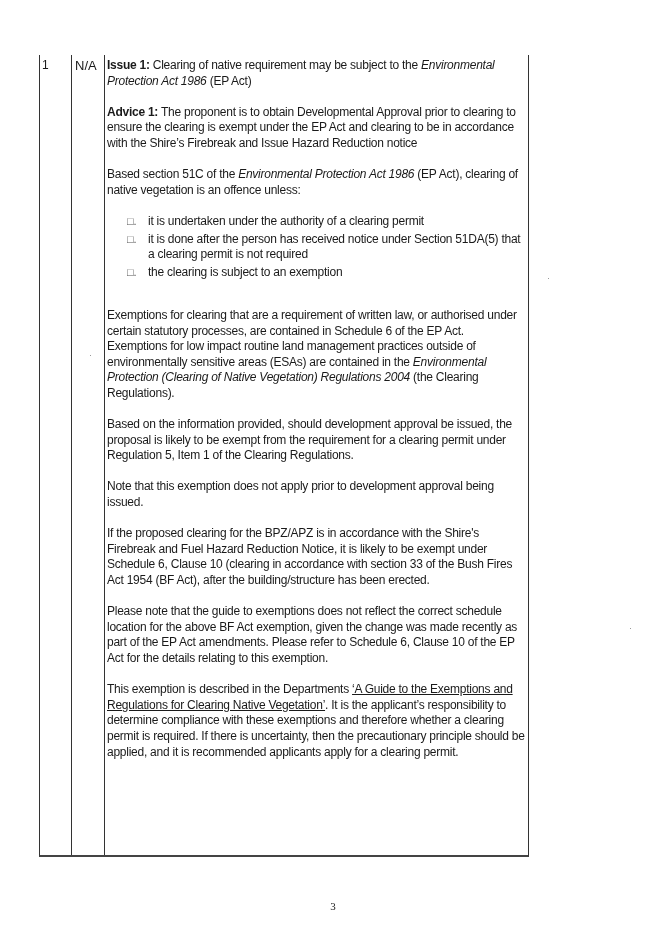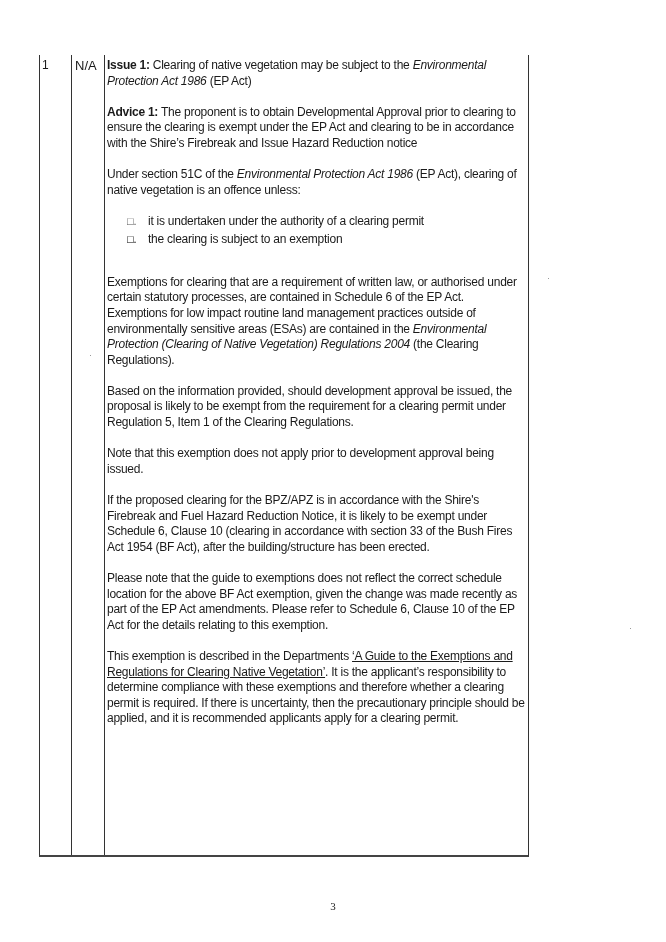--- a/index.html
+++ b/index.html
@@ -42,31 +42,31 @@
 
 <div class="table">
   <div class="vline vl1"></div>
   <div class="vline vl2"></div>
 
   <div class="cell-num">1</div>
   <div class="cell-na">N/A</div>
 
   <div class="content">
     <p>
-      <b>Issue 1:</b><span> Clearing of native vegetation may be subject to the </span><i>Environmental Protection Act 1986</i><span> (EP Act)</span>
+      <b>Issue 1:</b><span> Clearing of native requirement may be subject to the </span><i>Environmental Protection Act 1986</i><span> (EP Act)</span>
     </p>
     <p>
       <b>Advice 1:</b><span> The proponent is to obtain Developmental Approval prior to clearing to ensure the clearing is exempt under the EP Act and clearing to be in accordance with the Shire’s Firebreak and Issue Hazard Reduction notice</span>
     </p>
     <p>
-      <span>Under section 51C of the </span><i>Environmental Protection Act 1986</i><span> (EP Act), clearing of native vegetation is an offence unless:</span>
+      <span>Based section 51C of the </span><i>Environmental Protection Act 1986</i><span> (EP Act), clearing of native vegetation is an offence unless:</span>
     </p>
     <ul class="bullets">
       <li><span class="box">□.</span><span>it is undertaken under the authority of a clearing permit</span></li>
-      <li><span class="box">□.</span></li>
+      <li><span class="box">□.</span><span>it is done after the person has received notice under Section 51DA(5) that a clearing permit is not required</span></li>
       <li><span class="box">□.</span><span>the clearing is subject to an exemption</span></li>
     </ul>
     <div class="spacer"></div>
     <p>
       <span>Exemptions for clearing that are a requirement of written law, or authorised under certain statutory processes, are contained in Schedule 6 of the EP Act. Exemptions for low impact routine land management practices outside of environmentally sensitive areas (ESAs) are contained in the </span><i>Environmental Protection (Clearing of Native Vegetation) Regulations 2004</i><span> (the Clearing Regulations).</span>
     </p>
     <p>Based on the information provided, should development approval be issued, the proposal is likely to be exempt from the requirement for a clearing permit under Regulation 5, Item 1 of the Clearing Regulations.</p>
     <p>Note that this exemption does not apply prior to development approval being issued.</p>
     <p>If the proposed clearing for the BPZ/APZ is in accordance with the Shire's Firebreak and Fuel Hazard Reduction Notice, it is likely to be exempt under Schedule 6, Clause 10 (clearing in accordance with section 33 of the Bush Fires Act 1954 (BF Act), after the building/structure has been erected.</p>
     <p>Please note that the guide to exemptions does not reflect the correct schedule location for the above BF Act exemption, given the change was made recently as part of the EP Act amendments. Please refer to Schedule 6, Clause 10 of the EP Act for the details relating to this exemption.</p>

